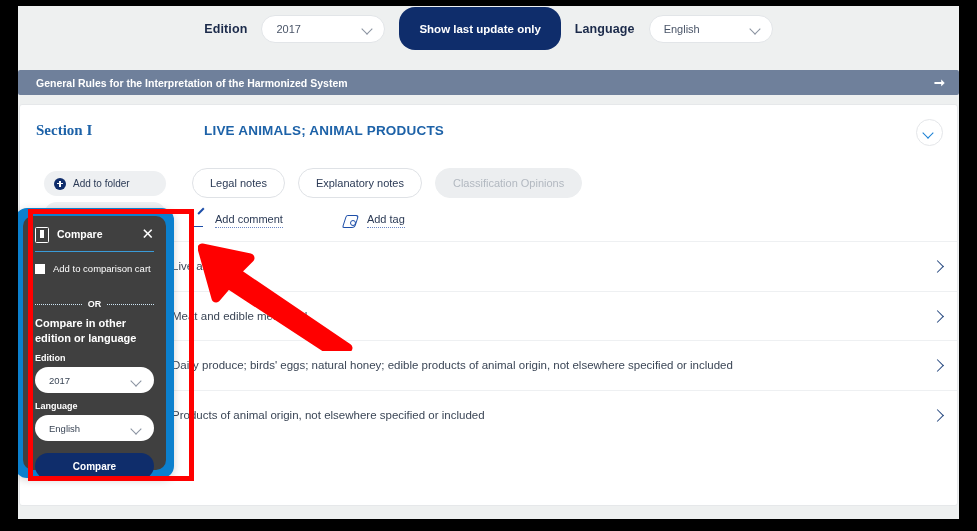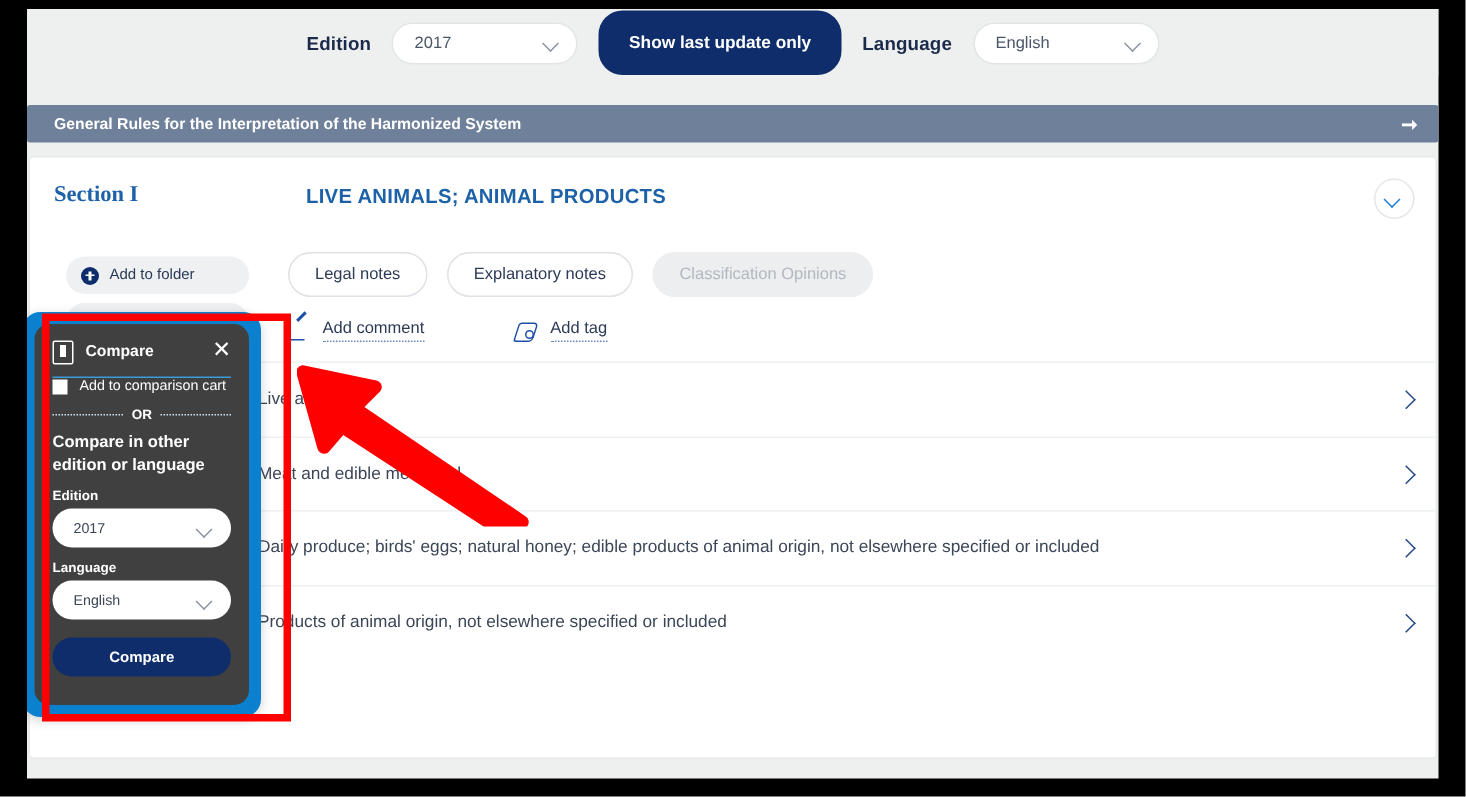--- a/index.html
+++ b/index.html
@@ -225,28 +225,28 @@
   .ic-compare::after {
     content:""; position:absolute; left:5px; top:3px;
     width:4px; height:8px; background:#fff;
   }
   #cmp-title { flex:1; font-size:10.5px; color:#fff; font-weight:bold; }
   #cmp-close {
     font-size:15px; color:#fff; line-height:1; cursor:pointer;
     font-family:"Liberation Sans", sans-serif; font-weight:300;
   }
   #cmp-cart {
-    display:flex; align-items:center; gap:8px; cursor:pointer;
+    display:flex; align-items:center; gap:8px; margin-top:11px; cursor:pointer;
   }
   .cb {
     width:10px; height:10px; background:#fff; flex:none;
   }
   #cmp-cart .lbl { font-size:9.5px; color:#fff; }
   #cmp-or {
-    display:flex; align-items:center; gap:6px; margin-top:8px;
+    display:flex; align-items:center; gap:6px; margin-top:25px;
   }
   #cmp-or .ln { flex:1; border-top:1px dotted #cfe6f5; height:0; }
   #cmp-or .t { font-size:9px; color:#fff; font-weight:bold; }
   #cmp-sub {
     margin-top:7px; font-size:11px; color:#fff; font-weight:bold; line-height:1.32;
   }
   .f-label {
     margin-top:8px; font-size:9px; color:#fff; font-weight:bold;
   }
   .f-select {

